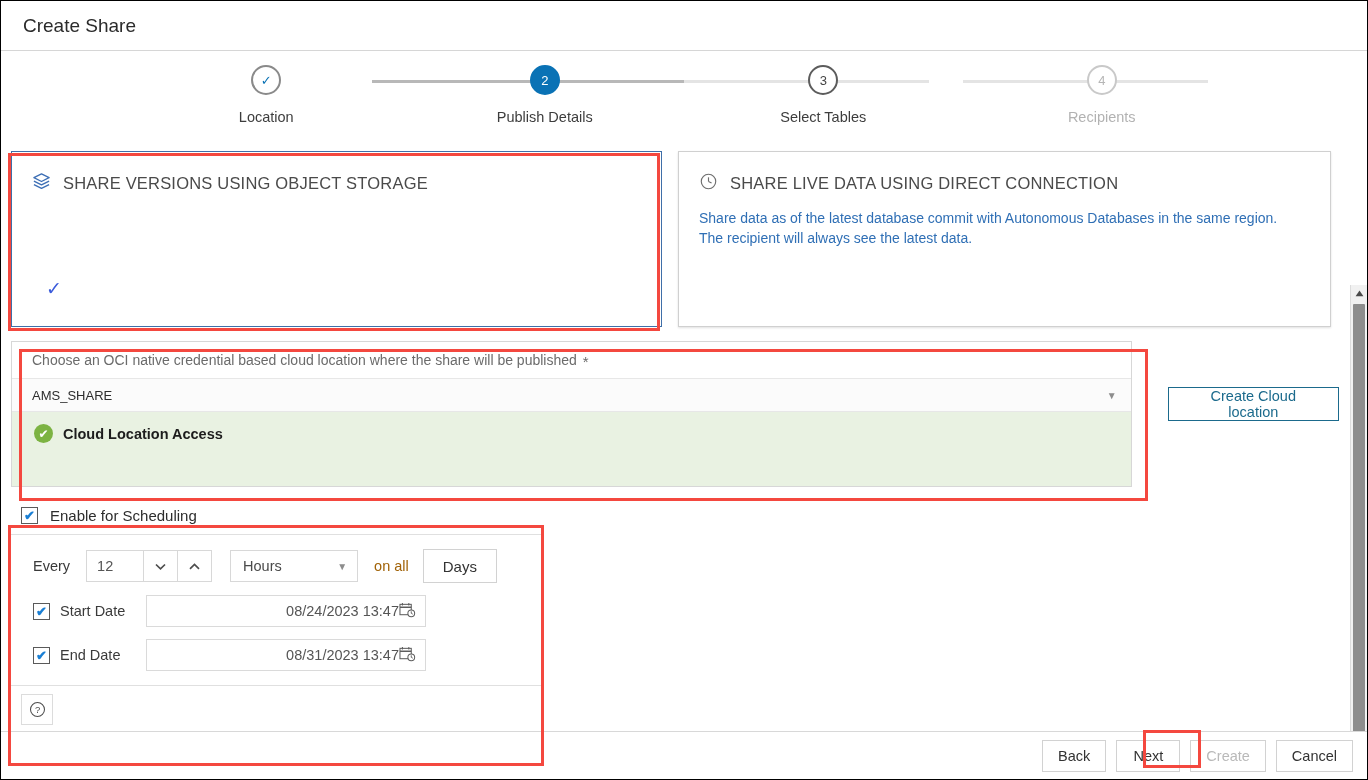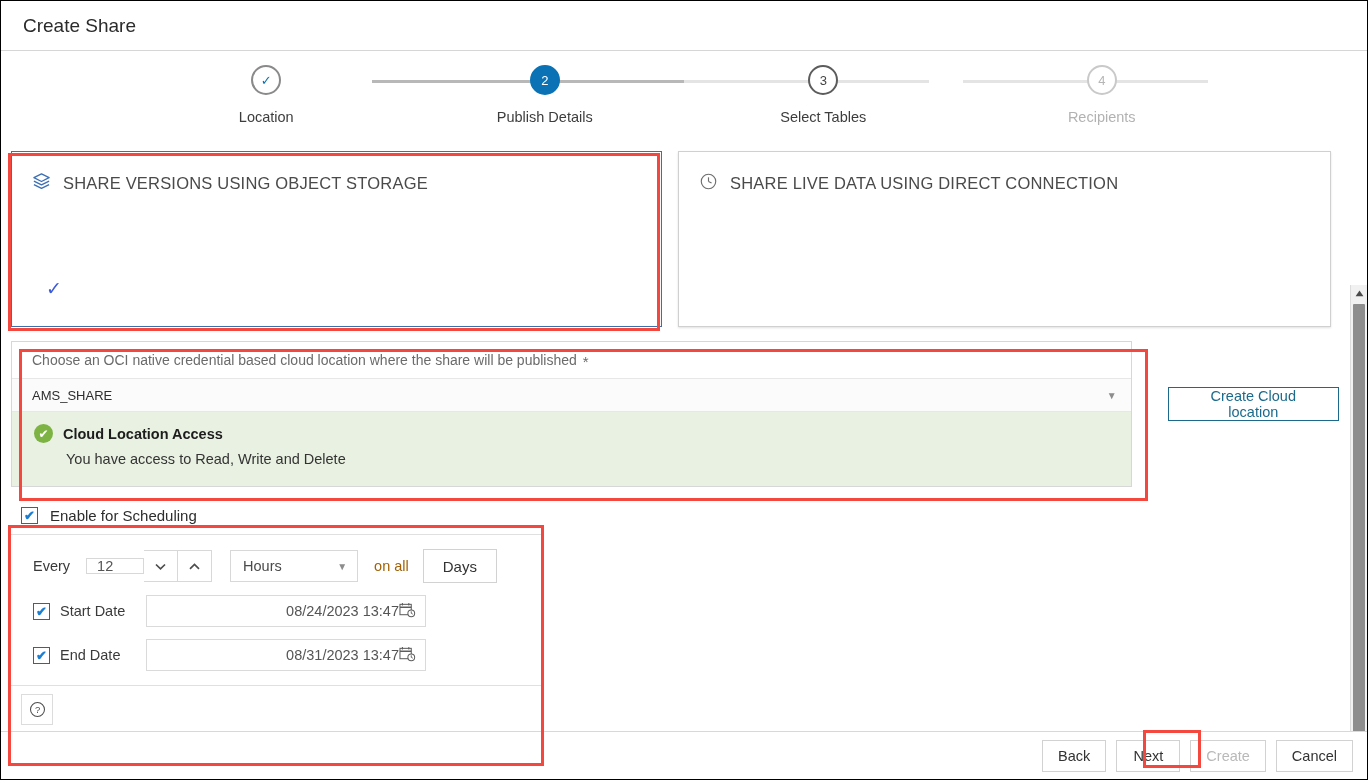--- a/index.html
+++ b/index.html
@@ -171,21 +171,21 @@
     display: inline-flex; align-items: center; justify-content: center;
     flex: 0 0 auto;
   }
   .cbx span { color: #1a7fd4; font-size: 13px; line-height: 1; font-weight: bold; }
   .sched-label { font-size: 15px; color: #2d2d2d; }
   .sched-box { border-top: 1px solid #e0e0e0; padding: 14px 0 12px 22px; }
   .row { display: flex; align-items: center; margin-bottom: 12px; }
   .row:last-child { margin-bottom: 2px; }
   .rl { font-size: 14.5px; color: #3a3a3a; }
   .num-input {
-    width: 58px; height: 16px;
+    width: 58px; height: 32px;
     border: 1px solid #d8d8d8; background: #fff;
     display: flex; align-items: center; padding-left: 10px;
     font-size: 14.5px; color: #555;
     margin-left: 16px;
   }
   .spin {
     width: 34px; height: 32px;
     border: 1px solid #d8d8d8; border-left: none; background: #fff;
     display: flex; align-items: center; justify-content: center;
     color: #4d4d4d; font-size: 12px; cursor: pointer;
@@ -329,38 +329,38 @@
         <div class="card-head">
           <span>
             <svg width="19" height="19" viewBox="0 0 20 20">
               <circle cx="10" cy="10" r="7.6" fill="none" stroke="#6d6d6d" stroke-width="1.2"></circle>
               <line x1="10" y1="5.6" x2="10" y2="10" stroke="#6d6d6d" stroke-width="1.2"></line>
               <line x1="10" y1="10" x2="13.2" y2="11.6" stroke="#6d6d6d" stroke-width="1.2"></line>
             </svg>
           </span>
           <span class="card-title">SHARE LIVE DATA USING DIRECT CONNECTION</span>
         </div>
+        <div class="card-desc">Share data as of the latest database commit with Autonomous Databases in the same region. The recipient will always see the latest data.</div>
       </div>
     </div>
 
     <div class="cloud-wrap">
       <div class="cloud-panel">
         <div class="cloud-label">
           <span>Choose an OCI native credential based cloud location where the share will be published</span><span class="req">*</span>
         </div>
         <div class="select-row">
           <span class="select-val">AMS_SHARE</span>
           <span class="caret">▼</span>
         </div>
         <div class="notice">
           <div class="notice-head">
             <span class="check-badge">✔</span>
             <span class="notice-title">Cloud Location Access</span>
           </div>
-          <div class="notice-body">You have access to Read, Write and Delete</div>
         </div>
       </div>
       <button class="cloud-btn">Create Cloud location</button>
     </div>
 
     <div class="sched">
       <div class="sched-top">
         <span class="cbx">
             <span>✔</span>
           </span>

